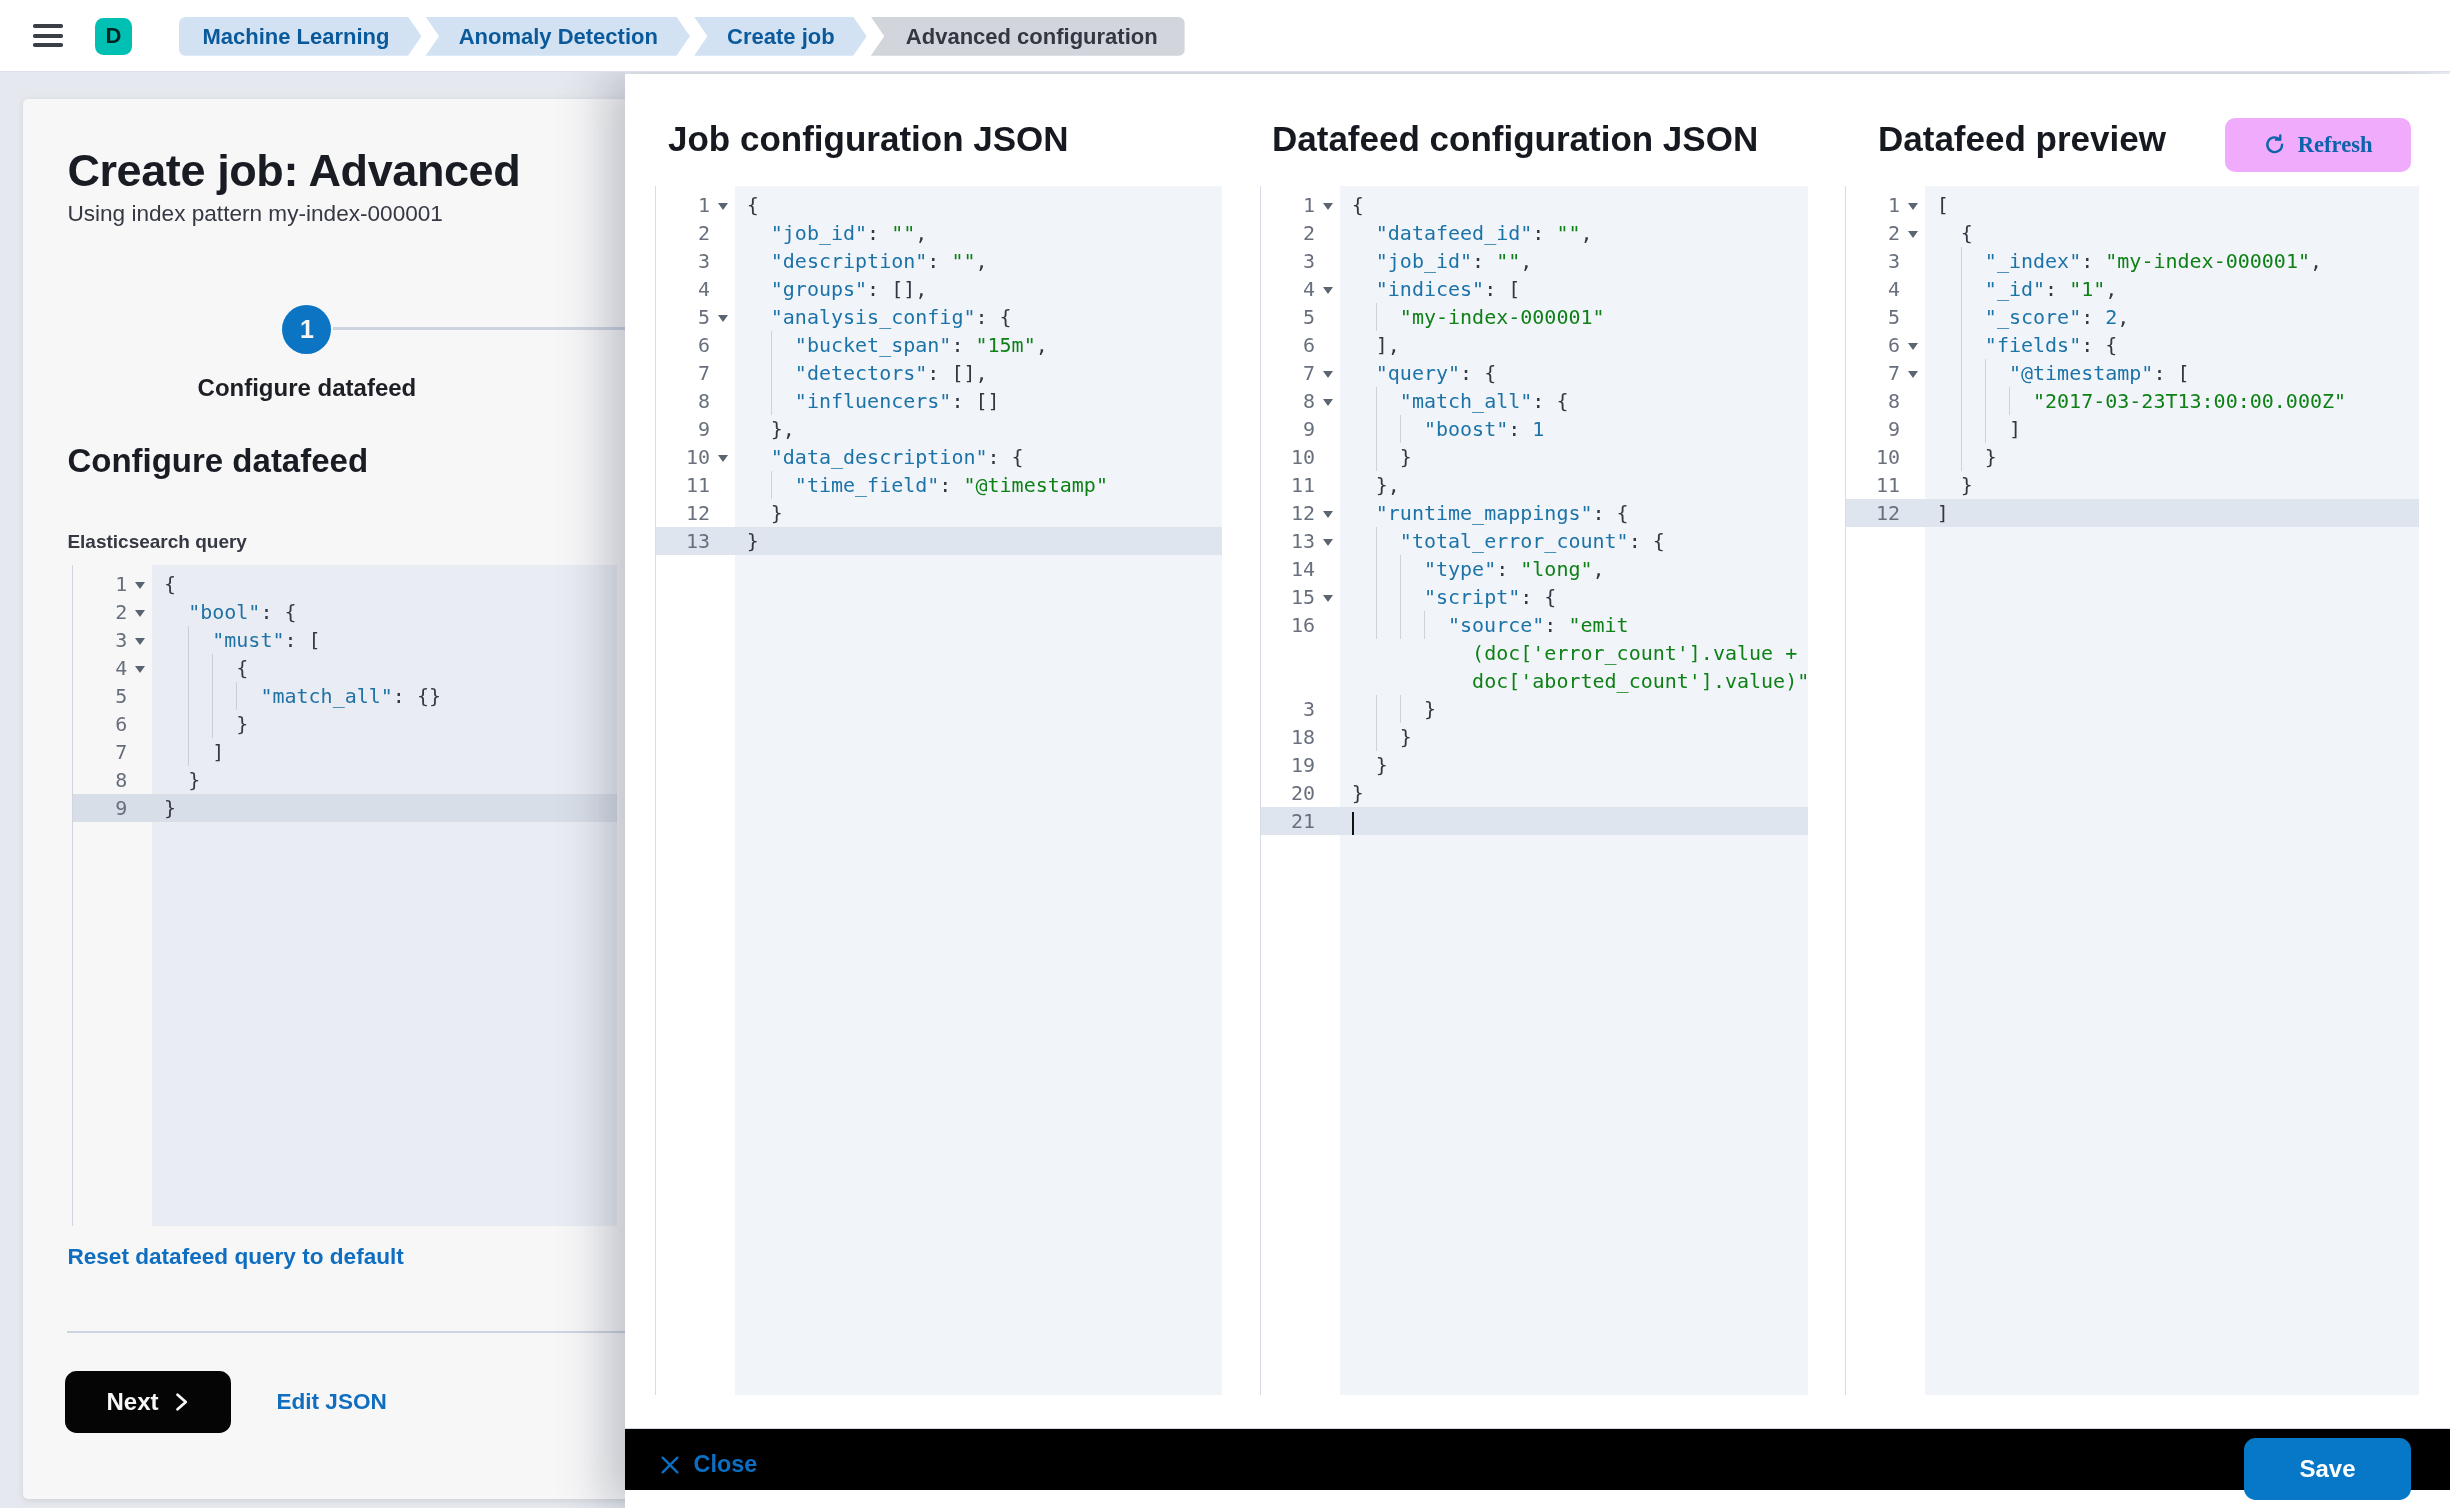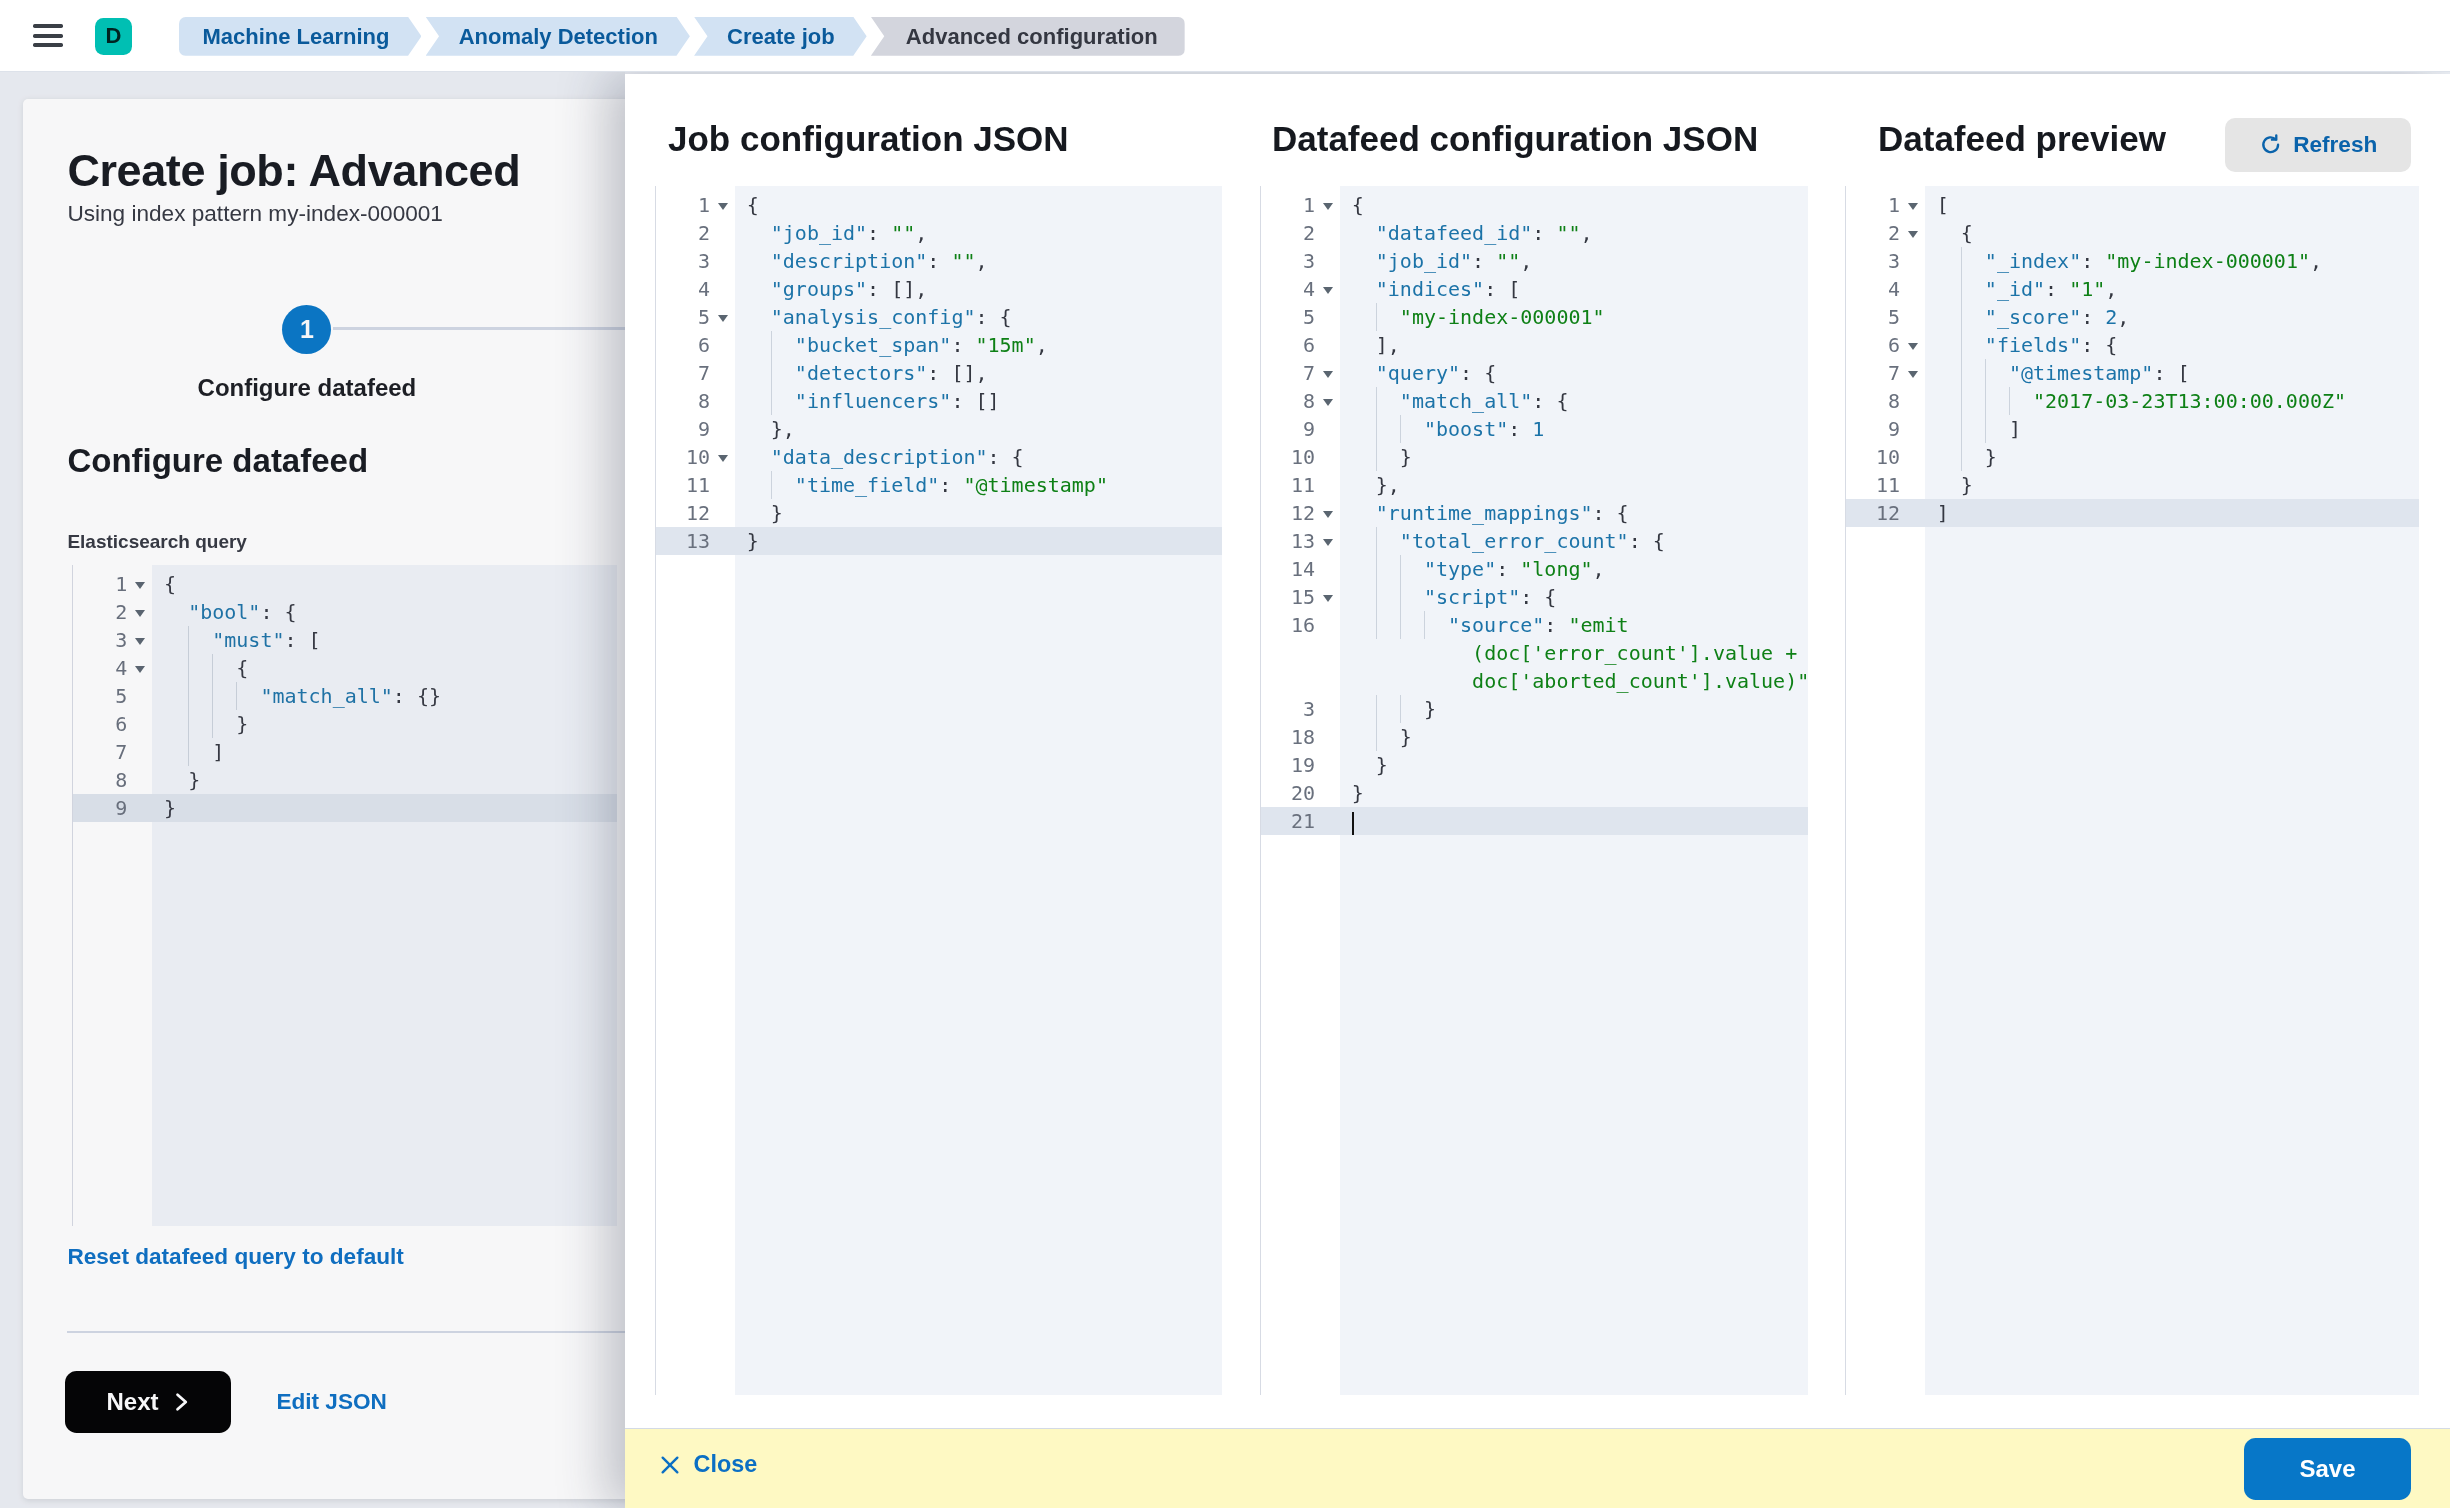--- a/index.html
+++ b/index.html
@@ -49,23 +49,23 @@
   .lp-edit { left:253px; top:1290px; font-size:22.6px; font-weight:600; color:#0b6fc4; cursor:pointer; }
 
   
   #mask { left:0; top:72px; width:625px; height:1437px; background:rgba(90,100,120,0.05); z-index:2; }
 
   
   #flyout { left:625px; top:74px; width:1825px; height:1435px; background:#fff;
     box-shadow:-18.4px 0 46px rgba(45,55,75,.28); z-index:3; }
   .fl-title { top:45px; font-size:35px; font-weight:700; color:#16191f; white-space:nowrap; }
   .refresh-btn { left:1600px; top:44px; width:186px; height:54px; border-radius:10px;
-    background:#e5e5e5; color:#0a63ab; font-size:22.6px; font-weight:600; border:none;
-    display:flex; align-items:center; justify-content:center; gap:11px; cursor:pointer; }
-  .fl-footer { left:0; top:1354px; width:1825px; height:81px; background:#fef9c3;
+    background:#f0abfc; color:#0a63ab; font-size:22.6px; font-weight:600; border:none;
+    display:flex; align-items:center; justify-content:center; gap:11px; cursor:pointer;font-family:Liberation Serif, serif; }
+  .fl-footer { left:0; top:1354px; width:1825px; height:62px; background:#000000;
     border-top:1.7px solid #d3dae6; }
   .close-btn { left:34px; top:22px; display:flex; align-items:center; gap:12.6px;
     color:#0b6fc4; font-size:23.4px; font-weight:600; cursor:pointer; }
   .save-btn { left:1619px; top:9.2px; width:167px; height:62px; border-radius:11.7px;
     background:#0777c8; color:#fff; font-size:24px; font-weight:600; border:none;
     display:flex; align-items:center; justify-content:center; cursor:pointer; }
 
   
   .editor { position:absolute; --gw:79px; overflow:hidden;
     border-left:1.7px solid #d7dbe4;

